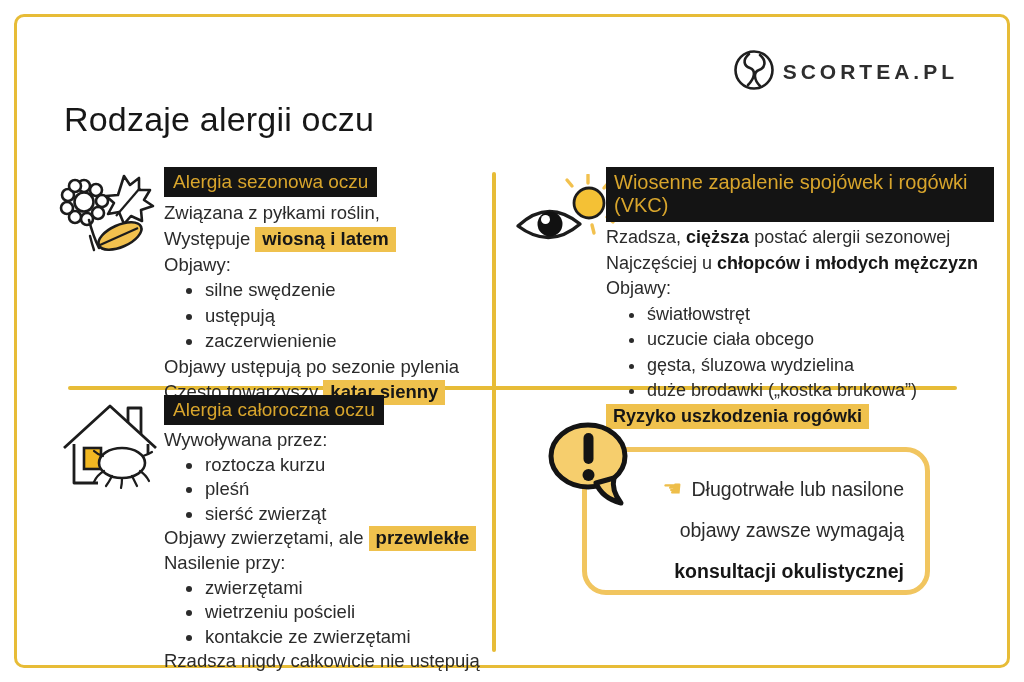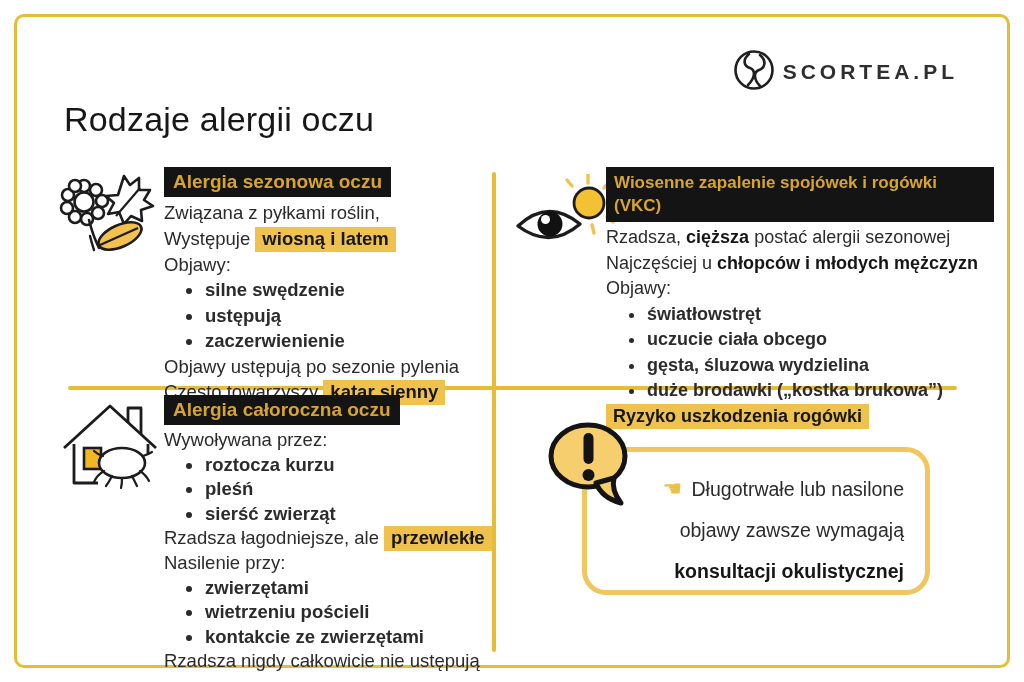--- a/index.html
+++ b/index.html
@@ -17,31 +17,31 @@
   .page-title{position:absolute;left:64px;top:100px;font-size:34px;font-weight:400;color:#171717;letter-spacing:.2px;}
   
   .v-divider{position:absolute;left:492px;top:172px;width:3.5px;height:480px;background:#e7bc37;border-radius:2px;}
   .h-divider{position:absolute;left:68px;top:386px;width:889px;height:4px;background:#e7bc37;border-radius:2px;}
   
   .sec{position:absolute;font-size:18.5px;line-height:25.5px;color:#2b2b2b;}
   .sec-tl{left:164px;top:167px;width:332px;}
   .sec-tr{left:606px;top:167px;width:388px;font-size:18px;}
   .sec-bl{left:164px;top:395px;width:345px;line-height:24.5px;}
   .badge{
-    display:inline-block;background:#141414;color:#d8a52c;font-weight:700;
+    display:inline-block;background:#141414;color:#d8a52c;font-weight:400;
     font-size:19px;line-height:23px;padding:3px 9px 4px;margin-bottom:3px;
   }
-  .sec-tr .badge{font-size:17px;padding:4px 8px 5px;}
+  .sec-tr .badge{font-size:20px;padding:4px 8px 5px;}
   .hl{
     display:inline-block;background:#efc14d;color:#161616;font-weight:700;
     padding:0 7px 1px;line-height:24px;
   }
   .b{font-weight:700;color:#161616;}
   ul.blist{margin:0;padding-left:40px;list-style:disc;}
-  ul.blist li{padding-left:1px;margin:0;font-weight:bold;}
+  ul.blist li{padding-left:1px;margin:0;}
   
   .icon-box{position:absolute;}
   
   .warn-box{
     position:absolute;left:582px;top:447px;width:348px;height:148px;
     border:5px solid #f1c55f;border-radius:24px;background:#fff;box-sizing:border-box;
   }
   .warn-text{
     position:absolute;left:624px;top:468px;width:280px;
     font-size:19.5px;line-height:41px;color:#2b2b2b;text-align:right;
@@ -166,21 +166,21 @@
   </div>
 
   <div class="sec sec-bl">
     <span class="badge">Alergia całoroczna oczu</span><br>
     <span>Wywoływana przez:</span>
     <ul class="blist">
       <li>roztocza kurzu</li>
       <li>pleśń</li>
       <li>sierść zwierząt</li>
     </ul>
-    <span>Rzadsza łagodniejsze, ale</span>
+    <span>Objawy zwierzętami, ale</span>
     <span class="hl">przewlekłe</span><br>
     <span>Nasilenie przy:</span>
     <ul class="blist">
       <li>zwierzętami</li>
       <li>wietrzeniu pościeli</li>
       <li>kontakcie ze zwierzętami</li>
     </ul>
     <span>Rzadsza nigdy całkowicie nie ustępują</span>
   </div>
 

